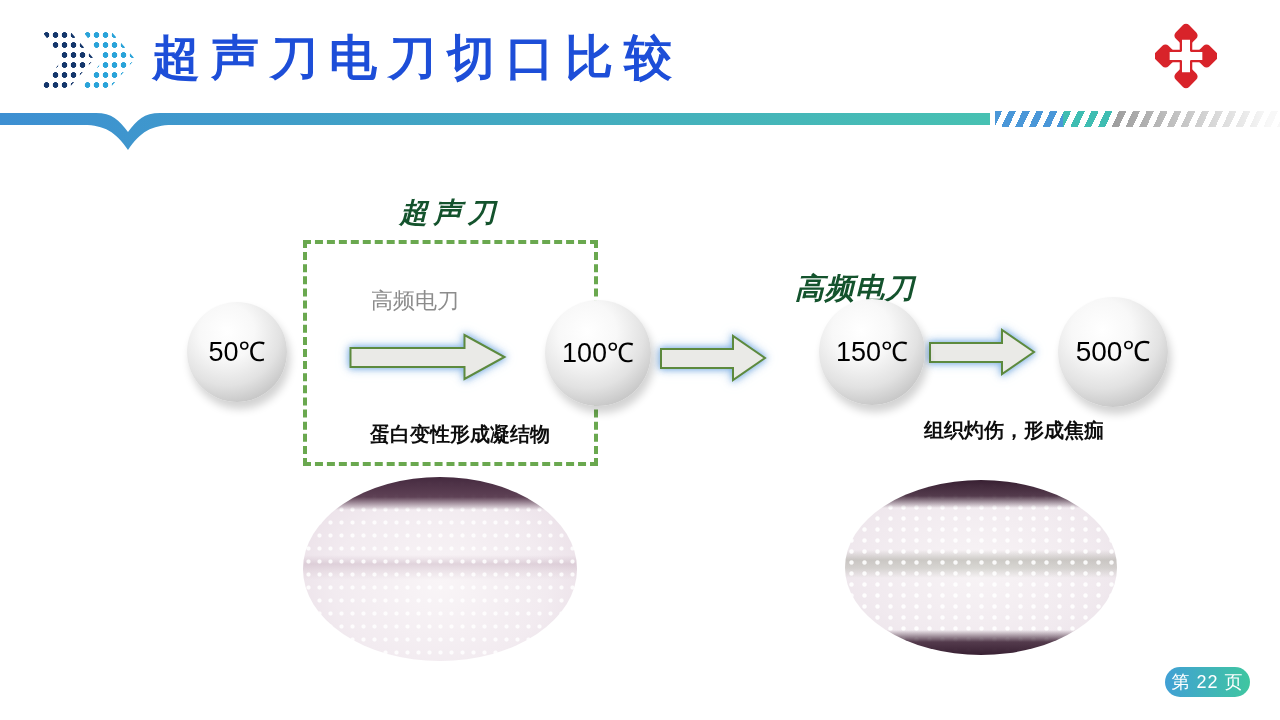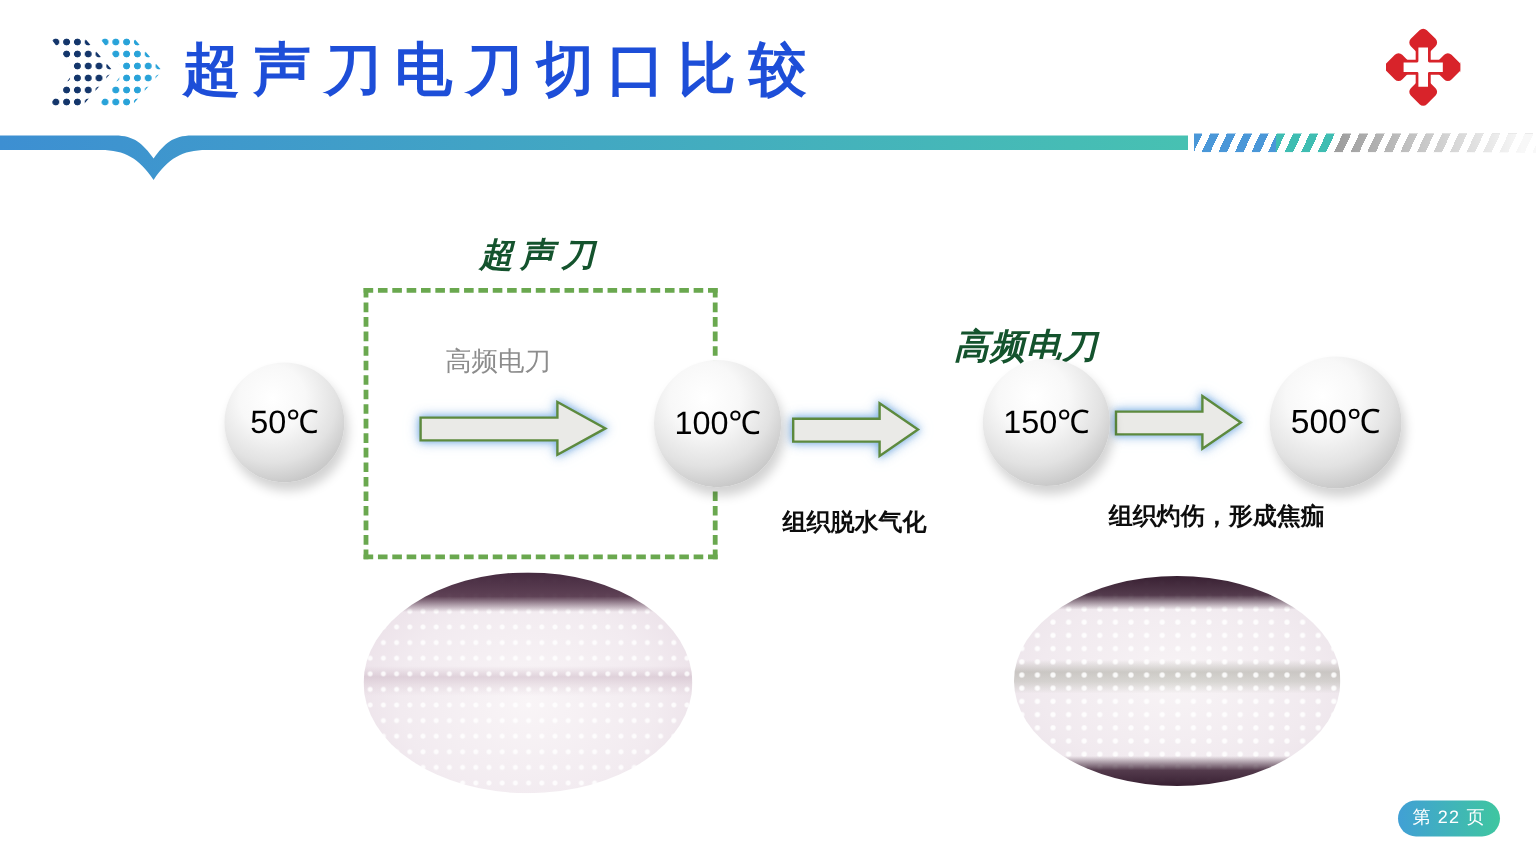--- a/index.html
+++ b/index.html
@@ -104,21 +104,21 @@
       radial-gradient(circle, rgba(255,255,255,0.9) 1.6px, rgba(255,255,255,0) 2.8px),
       linear-gradient(180deg, rgba(0,0,0,0) 70px, rgba(163,163,152,0.5) 80px, rgba(173,175,163,0.42) 88px, rgba(0,0,0,0) 98px),
       radial-gradient(ellipse at 50% 50%, #f8f4f6 0%, #f1eaef 60%, #e9e0e7 100%);
     background-size:auto, auto, 13px 11px, auto, auto;
   }
 
   
   .page-badge {
     position:absolute; left:1165px; top:667px; width:85px; height:30px;
     border-radius:15px; background:linear-gradient(90deg, #41a0d5, #3fc6a0);
-    color:#ffffff; font-size:15px; line-height:30px; text-align:center;
+    color:#ffffff; font-size:18px; line-height:30px; text-align:center;
     font-family:"Liberation Sans", sans-serif; letter-spacing:1px; z-index:4;
   }
 </style>
 </head>
 <body>
 
 <div class="slide">
 
   <div class="chev chev1"></div>
   <div class="chev chev2"></div>
@@ -170,21 +170,21 @@
   </svg>
   <svg class="arrow-svg a2" viewBox="0 0 110 56">
     <polygon points="2,19 74,19 74,6 106,28 74,50 74,38 2,38" fill="#eaeae7" stroke="#5d8a3e" stroke-width="2"></polygon>
   </svg>
   <svg class="arrow-svg a3" viewBox="0 0 110 56">
     <polygon points="2,19 74,19 74,6 106,28 74,50 74,38 2,38" fill="#eaeae7" stroke="#5d8a3e" stroke-width="2"></polygon>
   </svg>
 
   <div class="process-label p1">高频电刀</div>
 
-  <div class="result-label r2">组织脱水气化</div>
+  <div class="result-label r1">蛋白变性形成凝结物</div>
   <div class="result-label r3">组织灼伤，形成焦痂</div>
 
   <div class="tissue tissue-left"></div>
   <div class="tissue tissue-right"></div>
 
   <div class="page-badge">第 22 页</div>
 
 </div>
 
 </body></html>

